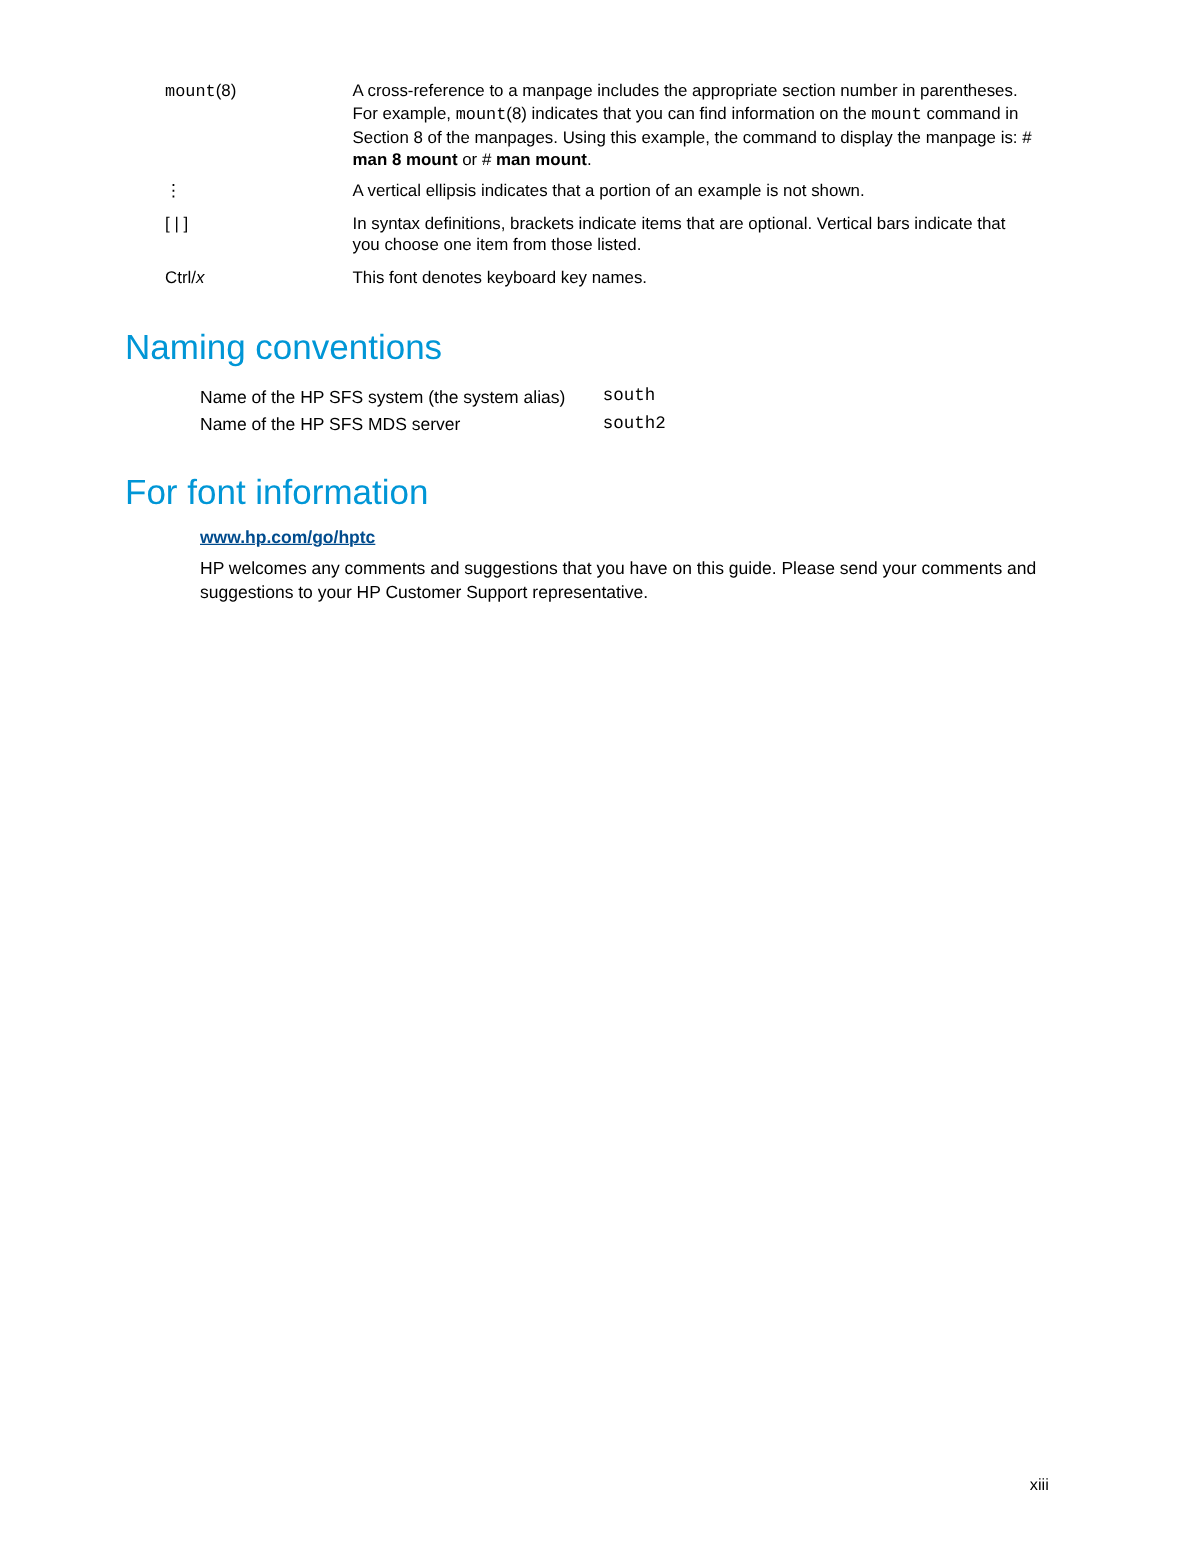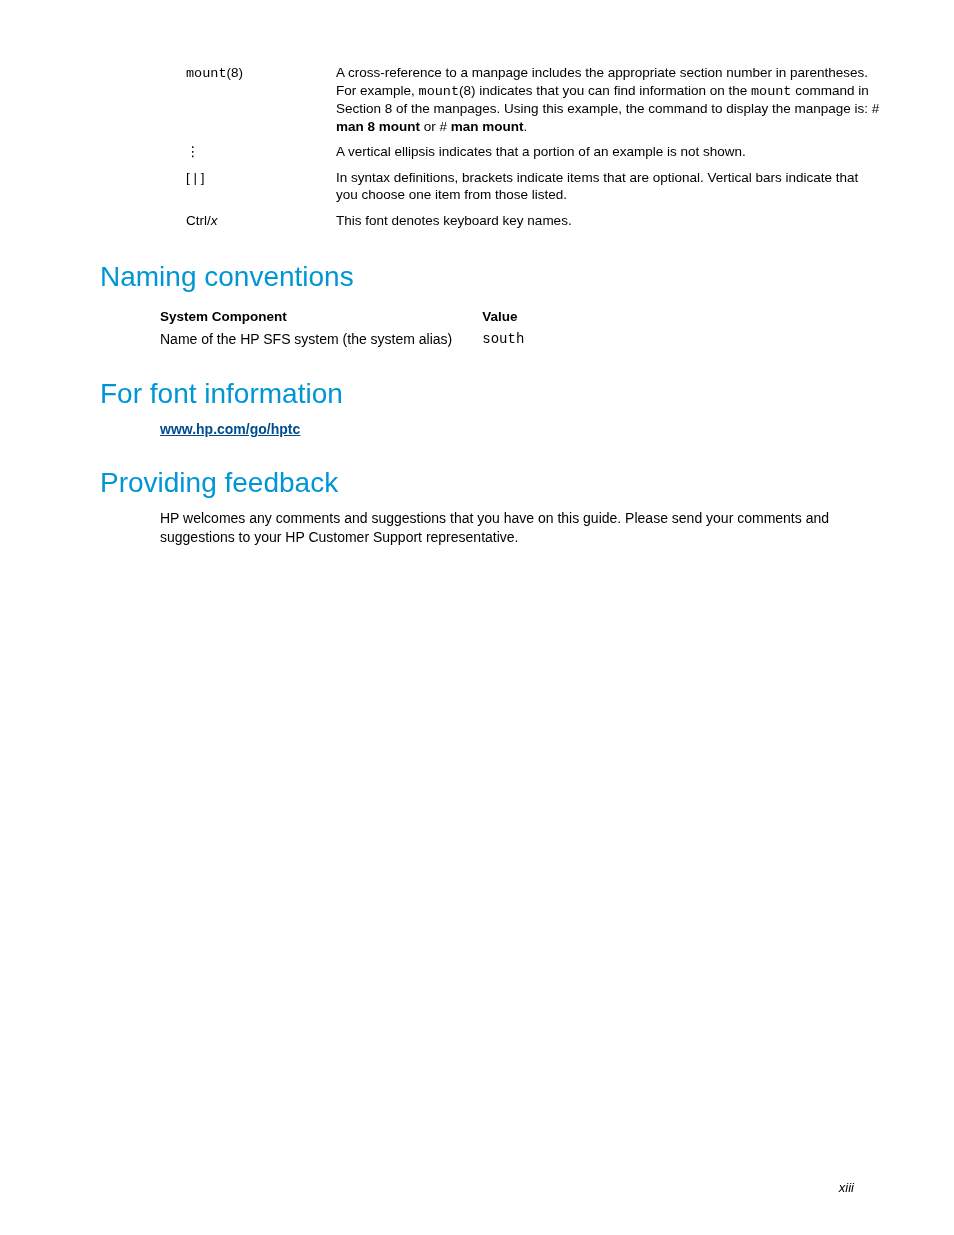--- a/index.html
+++ b/index.html
@@ -18,21 +18,21 @@
     padding: 60px 100px 40px 100px;
     box-sizing: border-box;
     height: 100%;
     position: relative;
   }
   
   .conv-table {
     display: table;
     width: 100%;
     border-collapse: collapse;
-    margin-left: 86px;
+    margin-left: 32px;
     width: calc(100% - 60px);
   }
   .conv-row {
     display: table-row;
   }
   .conv-term {
     display: table-cell;
     vertical-align: top;
     width: 140px;
     padding: 4px 10px 4px 0;
@@ -89,23 +89,22 @@
   }
   a.link {
     color: #004b8d;
     text-decoration: underline;
     font-weight: bold;
     text-align: center;
   }
   .page-num {
     position: absolute;
     bottom: 40px;
-    right: 100px;
+    right: 115px;
     font-size: 13px;
-    font-style: italic;
   }
 </style>
 </head>
 <body>
 
 <div class="page">
 
   <div class="conv-table">
 
     <div class="conv-row">
@@ -133,34 +132,33 @@
       </div>
       <div class="conv-def">This font denotes keyboard key names.</div>
     </div>
 
   </div>
 
   <h2 class="section">Naming conventions</h2>
 
   <table class="naming-table">
     <tbody>
-        <tr>
-      <th>System Component</th>
-      <th>Value</th>
-    </tr>
     <tr>
       <td>Name of the HP SFS system (the system alias)</td>
       <td class="mono">south</td>
+    </tr>
+    <tr>
+      <td>Name of the HP SFS MDS server</td>
+      <td class="mono">south2</td>
     </tr>
   </tbody>
     </table>
 
   <h2 class="section">For font information</h2>
   <p class="body">
     <a class="link" href="#">www.hp.com/go/hptc</a>
   </p>
 
-  <h2 class="section">Providing feedback</h2>
   <p class="body">HP welcomes any comments and suggestions that you have on this guide. Please send your comments and suggestions to your HP Customer Support representative.</p>
 
   <div class="page-num">xiii</div>
 
 </div>
 
 </body></html>

